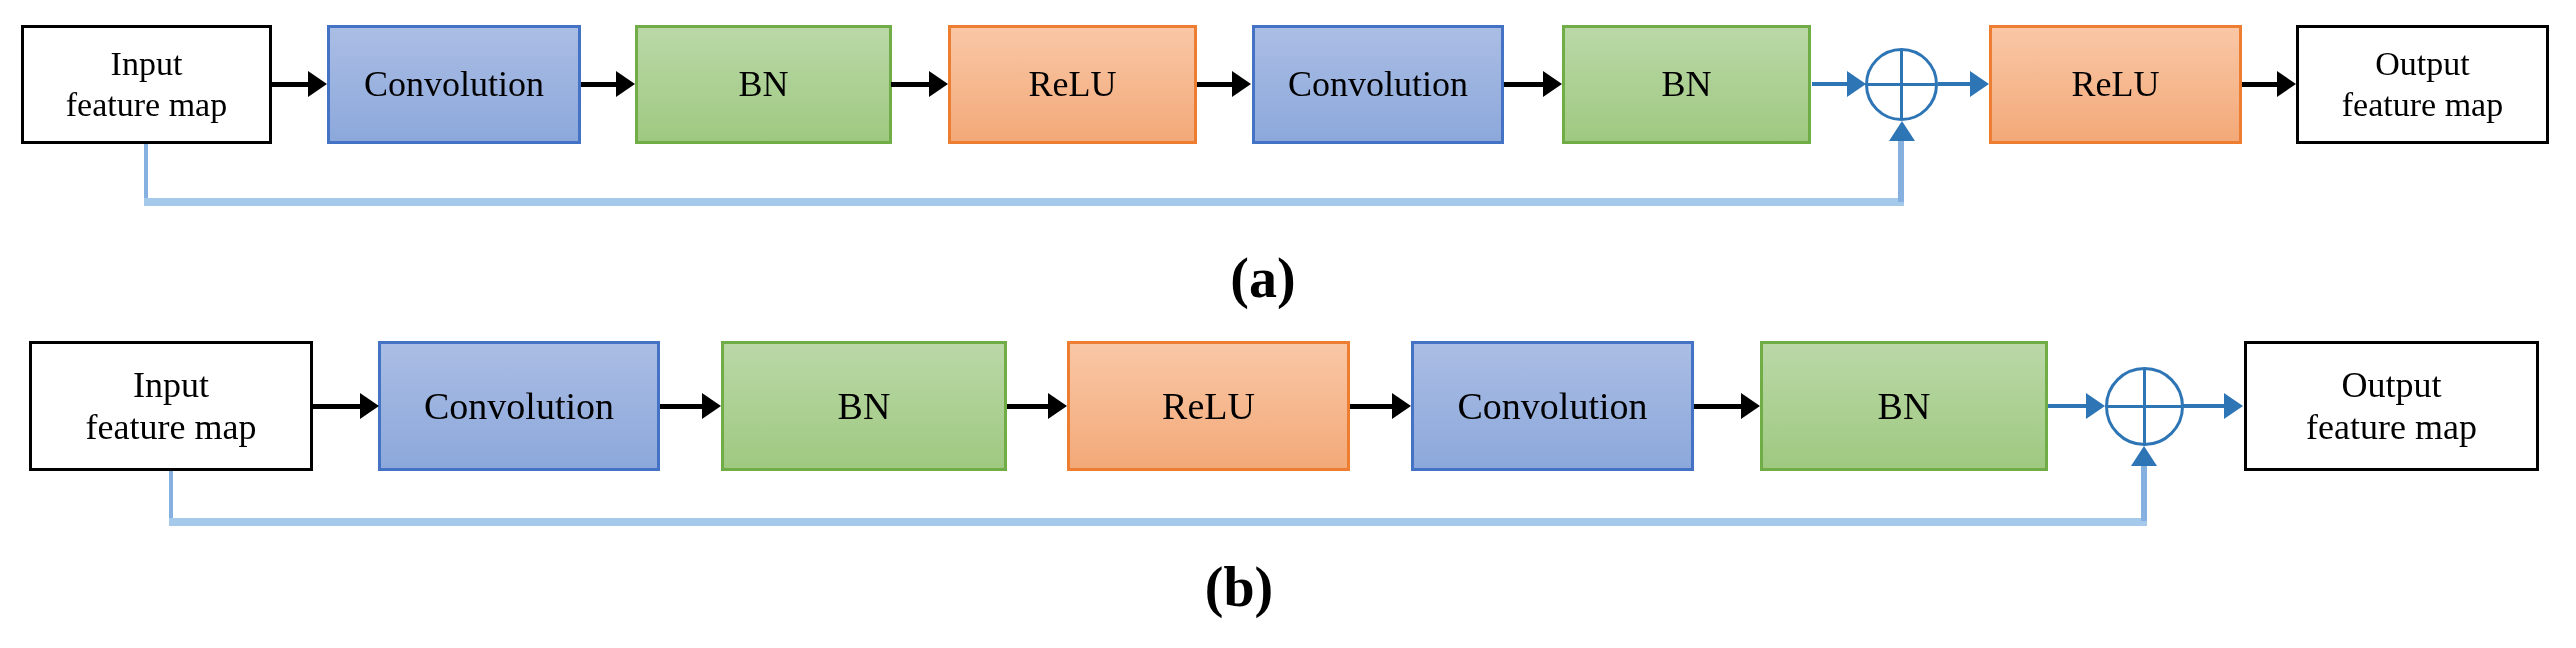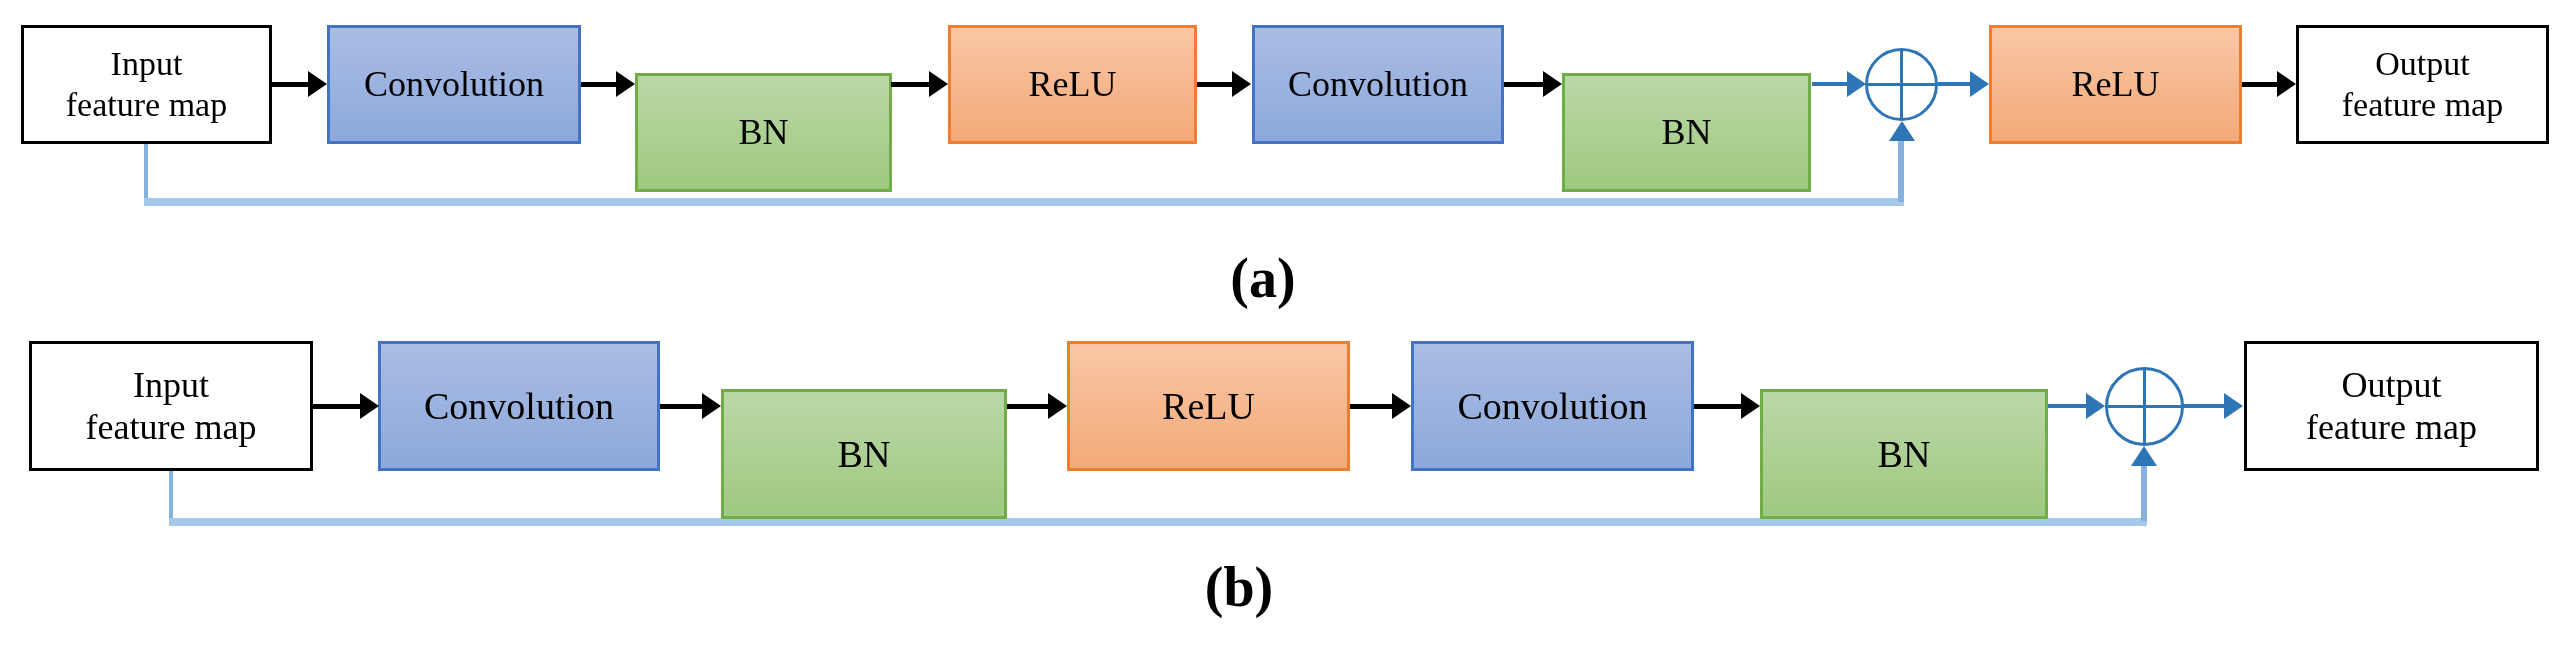--- a/index.html
+++ b/index.html
@@ -4,21 +4,21 @@
 <style>
   html,body{margin:0;padding:0;background:#ffffff;}
   #canvas{position:relative;width:2576px;height:649px;background:#ffffff;overflow:hidden;
           font-family:"Liberation Serif","DejaVu Serif",serif;color:#000;}
 
   .box{position:absolute;display:flex;flex-direction:column;align-items:center;justify-content:center;
        text-align:center;box-sizing:border-box;line-height:1.18;}
   .box.conv{background:linear-gradient(180deg,var(--conv_fill_top,#AABDE4),var(--conv_fill_bottom,#8CA8DB));
             border:3px solid var(--conv_border,#4472C4);font-size:36px;}
   .box.bn{background:linear-gradient(180deg,var(--bn_fill_top,#BAD8A7),var(--bn_fill_bottom,#9FC981));
-          border:3px solid var(--bn_border,#70AD47);font-size:36px;margin-top:48px;}
+          border:3px solid var(--bn_border,#70AD47);font-size:36px;}
   .box.relu{background:linear-gradient(180deg,var(--relu_fill_top,#F9C7A6),var(--relu_fill_bottom,#F3A978));
             border:3px solid var(--relu_border,#ED7D31);font-size:36px;}
   .box.io{background:#ffffff;border:3.8px solid var(--io_border,#000);font-size:34px;}
   .pb .box{font-size:38px;}
   .pb .box.io{font-size:36px;}
   .io span{display:block;}
 
   .arrow{position:absolute;height:27px;}
   .arrow .shaft{position:absolute;left:0;right:15px;top:11.3px;height:4.5px;background:var(--arrow_black,#000);}
   .arrow .head{position:absolute;right:0;top:0;width:0;height:0;

